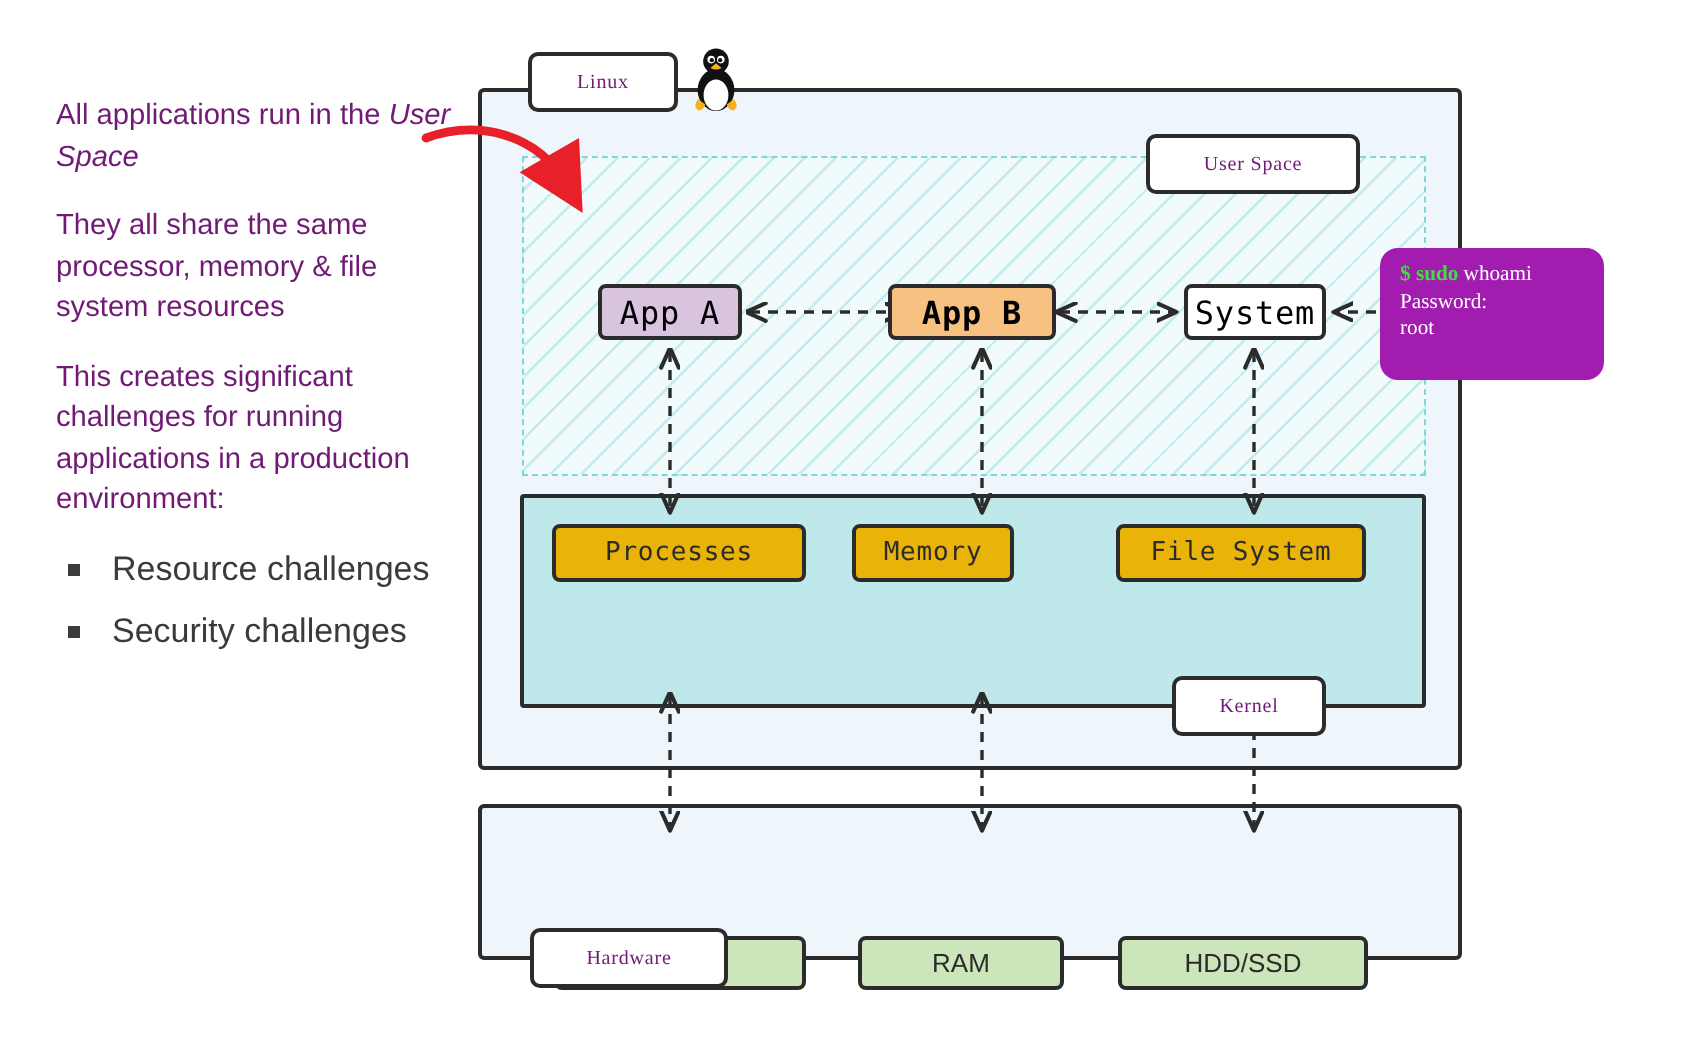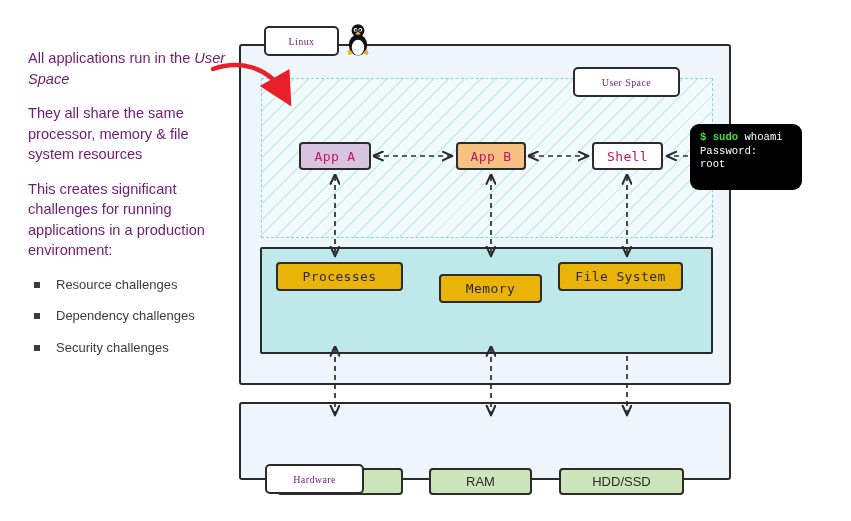--- a/index.html
+++ b/index.html
@@ -34,21 +34,21 @@
     font-style: italic;
   }
   #bullet-list {
     margin: 4px 0 0 0;
     padding: 0;
     list-style: none;
   }
   #bullet-list li {
     position: relative;
     padding-left: 28px;
-    font-size: 13px;
+    font-size: 17px;
     line-height: 20.5px;
     margin-bottom: 11px;
     color: #3b3b3b;
   }
   #bullet-list li .bullet-sq {
     position: absolute;
     left: 6px;
     top: 7px;
     width: 6px;
     height: 6px;
@@ -150,51 +150,51 @@
     z-index: 7;
   }
 
   
   .node-box {
     position: absolute;
     box-sizing: border-box;
     border: 2.2px solid #2b2b2b;
     border-radius: 4px;
     font-family: "DejaVu Sans Mono", monospace;
-    font-size: 13px;
-    color: #be185d;
+    font-size: 16px;
+    color: #000000;
     display: flex;
     align-items: center;
     justify-content: center;
     letter-spacing: 0.4px;
     z-index: 5;
     text-align: right;
   }
   #node-app-a { left: 299px; top: 142px; width: 72px; height: 28px; background: #d9c4e0; }
-  #node-app-b { left: 456px; top: 142px; width: 70px; height: 28px; background: #f7c181; }
+  #node-app-b { left: 444px; top: 142px; width: 84px; height: 28px; background: #f7c181; font-weight: bold; }
   #node-shell { left: 592px; top: 142px; width: 71px; height: 28px; background: #ffffff; }
 
   
   .kernel-box {
     position: absolute;
     box-sizing: border-box;
     background: #eab308;
     border: 2.2px solid #2b2b2b;
     border-radius: 4px;
     font-family: "DejaVu Sans Mono", monospace;
     font-size: 13px;
     color: #2b2b2b;
     display: flex;
     align-items: center;
     justify-content: center;
     letter-spacing: 0.4px;
     z-index: 5;
   }
   #kbox-processes { left: 276px; top: 262px; width: 127px; height: 29px; }
-  #kbox-memory { left: 439px; top: 262px; width: 103px; height: 29px; margin-top: 12px; }
+  #kbox-memory { left: 426px; top: 262px; width: 81px; height: 29px; }
   #kbox-filesystem { left: 558px; top: 262px; width: 125px; height: 29px; }
 
   
   .hw-box {
     position: absolute;
     box-sizing: border-box;
     background: #cde5bb;
     border: 2.2px solid #2b2b2b;
     border-radius: 4px;
     font-family: "Liberation Sans", sans-serif;
@@ -210,25 +210,25 @@
   #hwbox-ram { left: 429px; top: 420px; width: 103px; height: 27px; }
   #hwbox-hddssd { left: 559px; top: 420px; width: 125px; height: 27px; }
 
   
   #terminal-window {
     position: absolute;
     left: 690px;
     top: 124px;
     width: 112px;
     height: 66px;
-    background: #000000;
+    background: #a21caf;
     border-radius: 9px;
     padding: 7px 0 0 10px;
     box-sizing: border-box;
-    font-family: Liberation Mono, monospace;
+    font-family: Liberation Serif, serif;
     font-size: 10.6px;
     line-height: 13.5px;
     color: #ffffff;
     z-index: 8;
   }
   #terminal-window .t-green { color: #3ee03e; font-weight: bold; }
   #terminal-window .t-white { color: #ffffff; }
   .term-line { white-space: pre; }
 
   svg.overlay {
@@ -244,21 +244,21 @@
 </style>
 </head>
 <body>
 
 <div id="left-text">
   <p class="para"><span>All applications run in the </span><em>User Space</em></p>
   <p class="para">They all share the same processor, memory &amp; file system resources</p>
   <p class="para">This creates significant challenges for running applications in a production environment:</p>
   <ul id="bullet-list">
     <li><span class="bullet-sq"></span><span>Resource challenges</span></li>
-    <li><span class="bullet-sq"></span><span>Dependency challenges</span></li>
+    <li><span class="bullet-sq"></span></li>
     <li><span class="bullet-sq"></span><span>Security challenges</span></li>
   </ul>
 </div>
 
 <div id="diagram">
 
   <div class="box-generic" id="linux-container"></div>
   <div class="box-generic" id="hardware-container"></div>
 
   <div class="box-generic" id="user-space-region"></div>
@@ -289,32 +289,33 @@
 
     <line x1="335" y1="348" x2="335" y2="415" stroke="#2b2b2b" stroke-width="1.7" stroke-dasharray="5,4" marker-start="url(#arrowStart)" marker-end="url(#arrowEnd)"></line>
 
     <line x1="491" y1="348" x2="491" y2="415" stroke="#2b2b2b" stroke-width="1.7" stroke-dasharray="5,4" marker-start="url(#arrowStart)" marker-end="url(#arrowEnd)"></line>
 
     <line x1="627" y1="356" x2="627" y2="415" stroke="#2b2b2b" stroke-width="1.7" stroke-dasharray="5,4" marker-end="url(#arrowEnd)"></line>
   </svg>
 
   <div class="node-box" id="node-app-a">App A</div>
   <div class="node-box" id="node-app-b">App B</div>
-  <div class="node-box" id="node-shell">Shell</div>
+  <div class="node-box" id="node-shell">System</div>
 
   <div class="kernel-box" id="kbox-processes">Processes</div>
   <div class="kernel-box" id="kbox-memory">Memory</div>
   <div class="kernel-box" id="kbox-filesystem">File System</div>
 
   <div class="hw-box" id="hwbox-cpu">CPU</div>
   <div class="hw-box" id="hwbox-ram">RAM</div>
   <div class="hw-box" id="hwbox-hddssd">HDD/SSD</div>
 
   <div class="tab-label" id="label-linux">Linux</div>
   <div class="tab-label" id="label-user-space">User Space</div>
+  <div class="tab-label" id="label-kernel">Kernel</div>
   <div class="tab-label" id="label-hardware">Hardware</div>
 
   <svg id="tux-icon" viewBox="0 0 26 36">
     <ellipse cx="13" cy="23" rx="9.2" ry="10.5" fill="#111111"></ellipse>
     <ellipse cx="13" cy="25.5" rx="6.2" ry="7.8" fill="#ffffff"></ellipse>
     <circle cx="13" cy="8.6" r="6.4" fill="#111111"></circle>
     <circle cx="10.6" cy="7.8" r="1.9" fill="#ffffff"></circle>
     <circle cx="15.4" cy="7.8" r="1.9" fill="#ffffff"></circle>
     <circle cx="10.9" cy="8.1" r="1.05" fill="#111111"></circle>
     <circle cx="15.1" cy="8.1" r="1.05" fill="#111111"></circle>

